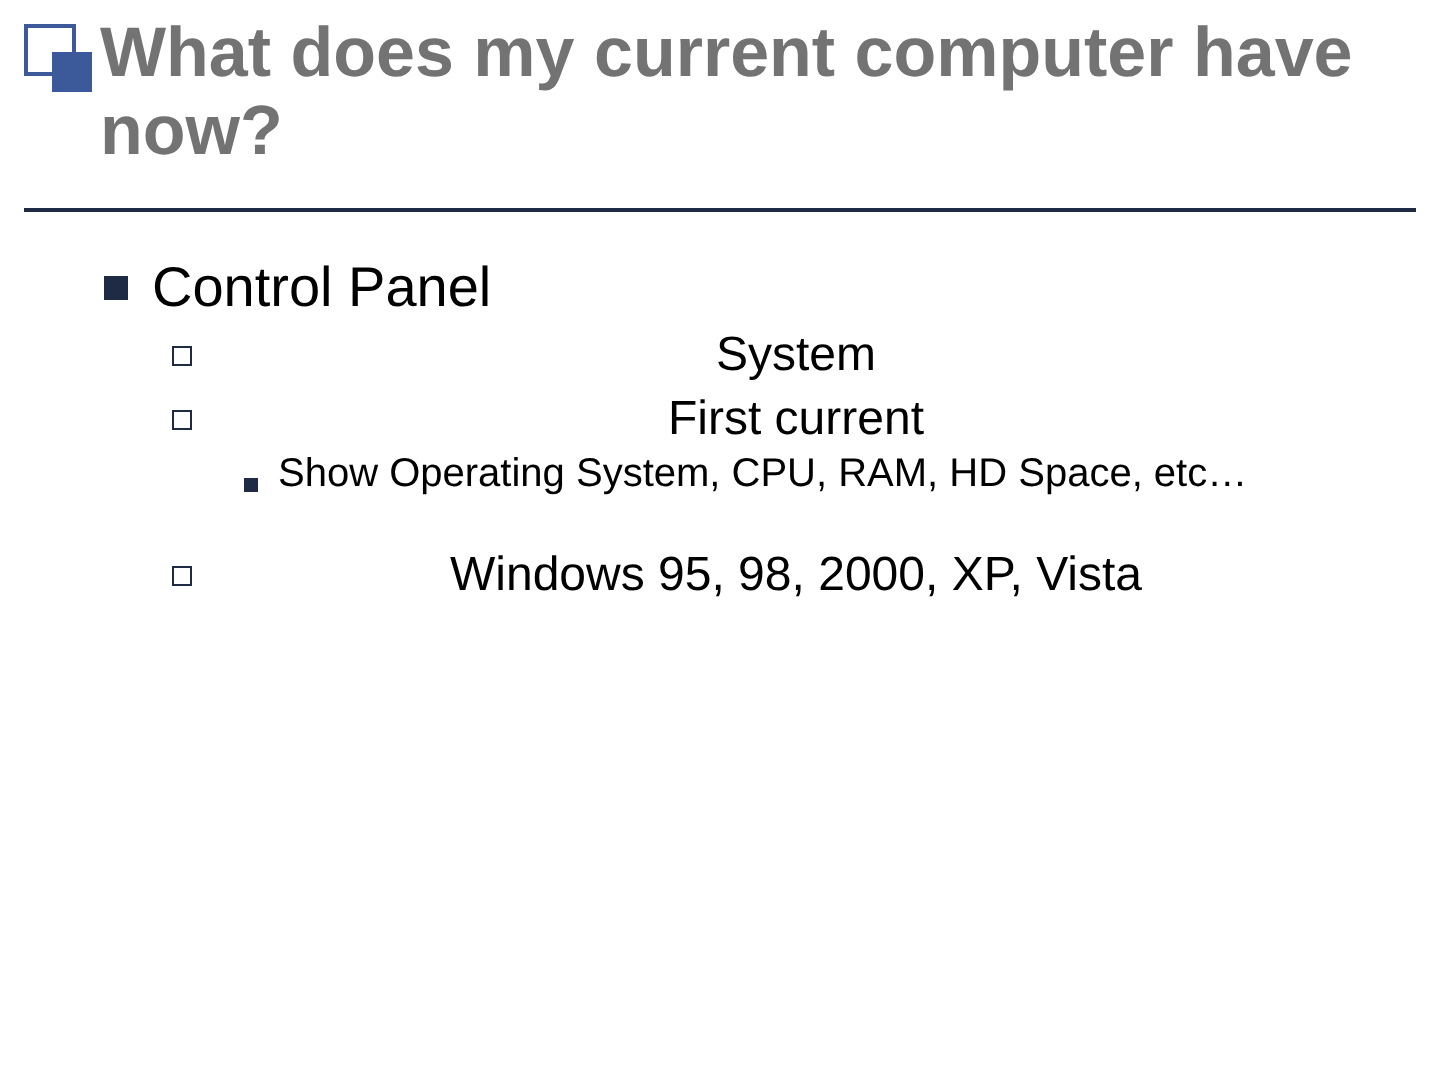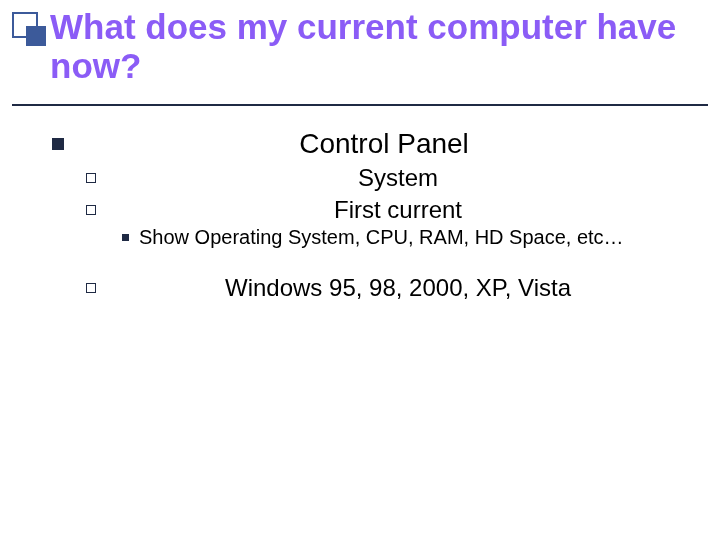--- a/index.html
+++ b/index.html
@@ -41,43 +41,43 @@
     left: 14px;
   }
   .title {
     position: absolute;
     top: 8px;
     left: 50px;
     width: 640px;
     font-size: 35px;
     font-weight: bold;
     line-height: 1.1;
-    color: #8b5cf6;
+    color: #737373;
   }
   .rule {
     position: absolute;
     top: 104px;
     left: 12px;
     width: 696px;
     height: 2px;
     background: #1f2a44;
   }
   .content {
     position: absolute;
     top: 126px;
     left: 52px;
     width: 640px;
   }
   .row {
     display: flex;
     align-items: flex-start;
   }
-  .b1 { margin-left: 0; text-align: center; }
+  .b1 { margin-left: 0; }
   .b2 { margin-left: 34px; text-align: center; }
-  .b3 { margin-left: 70px; }
+  .b3 { margin-left: 70px; align-items: center; }
   .b1 .bt { font-size: 28px; line-height: 1.3; }
   .b2 .bt { font-size: 24px; line-height: 1.3; }
   .b3 .bt { font-size: 20px; line-height: 1.28; }
   .bullet-square-filled {
     width: 12px;
     height: 12px;
     background: #1f2a44;
     flex: 0 0 auto;
     margin-top: 12px;
     margin-right: 12px;

